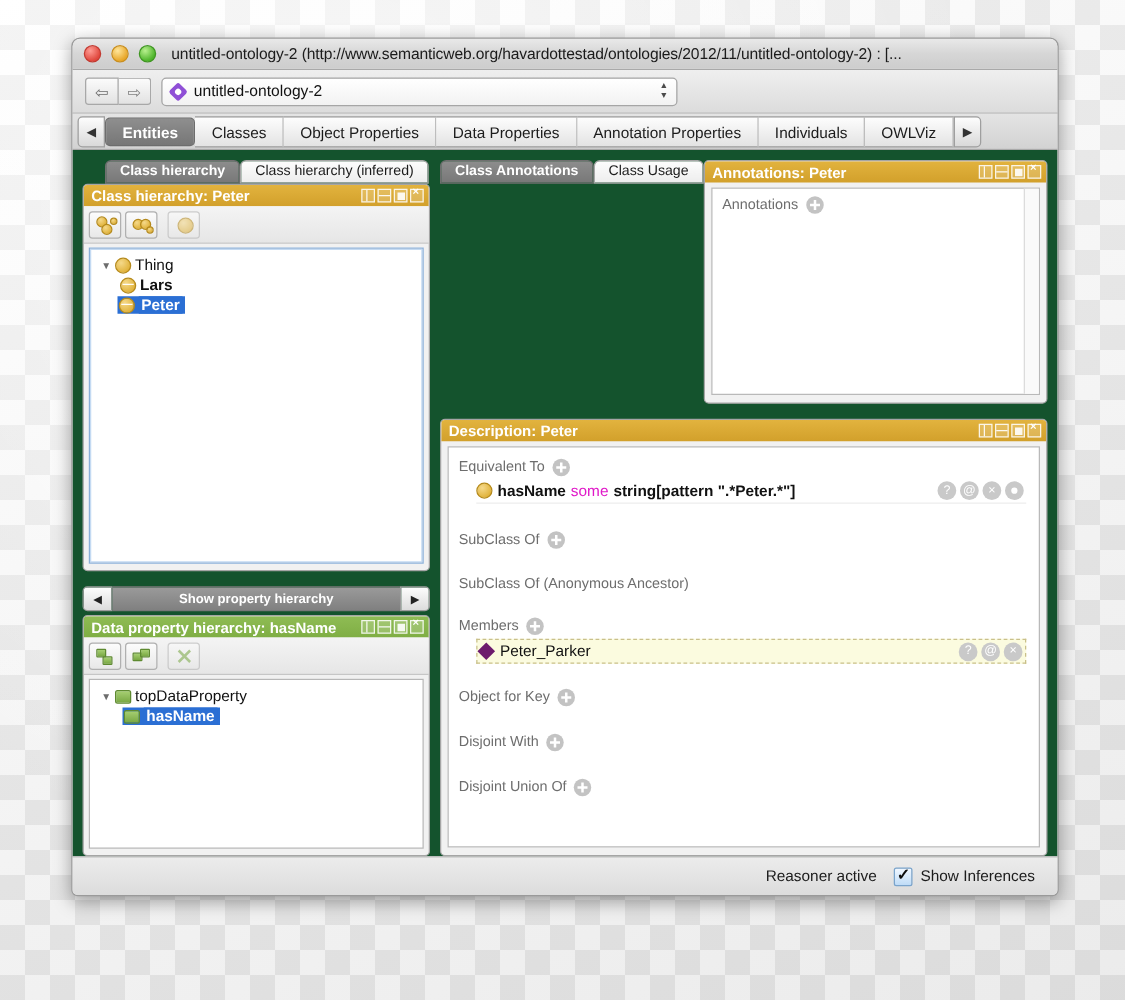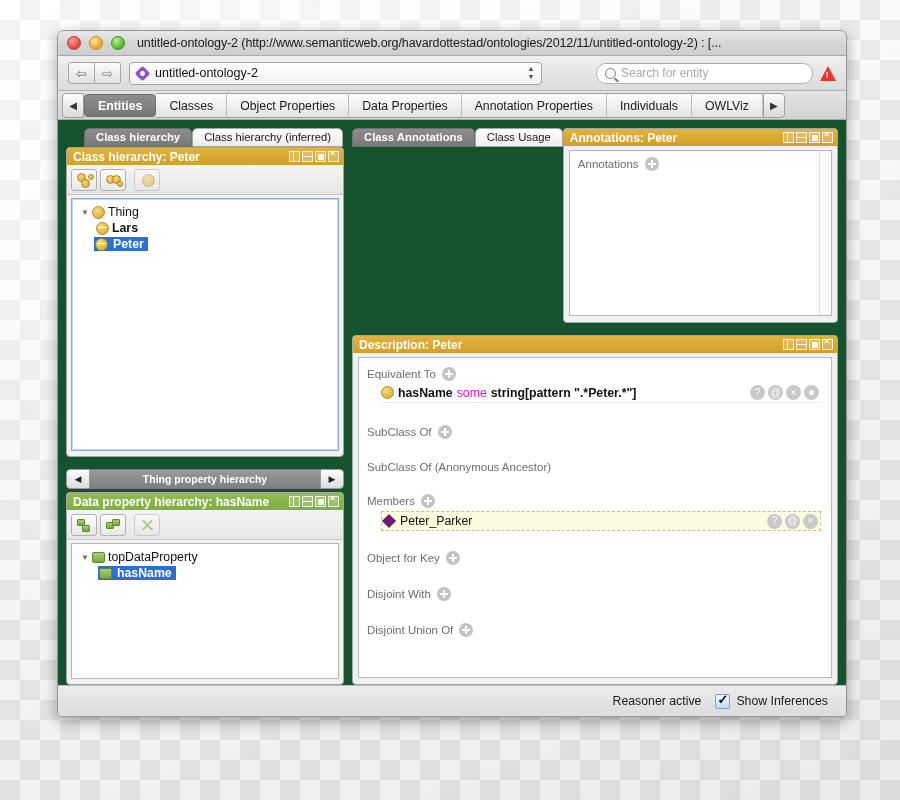--- a/index.html
+++ b/index.html
@@ -420,27 +420,20 @@
         <span class="arrow-glyph">⇨</span>
       </div>
     </div>
 
     <div class="ontology-select">
       <span class="onto-diamond"></span>
       <span class="onto-label">untitled-ontology-2</span>
       <span class="stepper">▲<br>▼</span>
     </div>
 
-    <div class="searchwrap">
-      <div class="searchfield">
-        <span class="mag"></span>
-        <span class="search-placeholder">Search for entity</span>
-      </div>
-      <span class="warn-tri"></span>
-    </div>
   </div>
 
   <div class="tabbar">
     <div class="tabscroll left">◀</div>
     <div class="tab first active">Entities</div>
     <div class="tab">Classes</div>
     <div class="tab">Object Properties</div>
     <div class="tab">Data Properties</div>
     <div class="tab">Annotation Properties</div>
     <div class="tab">Individuals</div>
@@ -504,21 +497,21 @@
                 <span class="node-label selected">Peter</span>
               </span>
             </div>
           </div>
         </div>
       </div>
 
       <div style="display:flex;flex-direction:column;flex:0 0 216px;min-height:0;">
         <div class="navstrip">
           <div class="nav-arrow l">◀</div>
-          <div class="nav-title">Thing property hierarchy</div>
+          <div class="nav-title">Show property hierarchy</div>
           <div class="nav-arrow r">▶</div>
         </div>
         <div class="panel" style="flex:1 1 auto;margin-top:3px;">
           <div class="panel-header green">
             <span class="ptitle">Data property hierarchy: hasName</span>
             <span class="hdr-btns">
               <span class="hdr-btn split"></span>
               <span class="hdr-btn rows"></span>
               <span class="hdr-btn fill"></span>
               <span class="hdr-btn xmark"></span>

